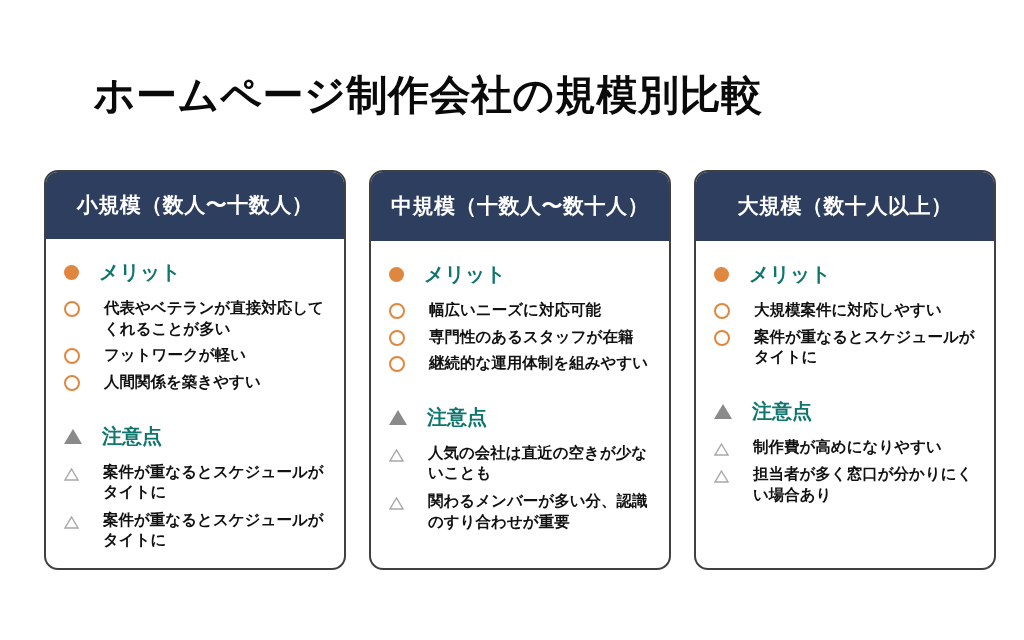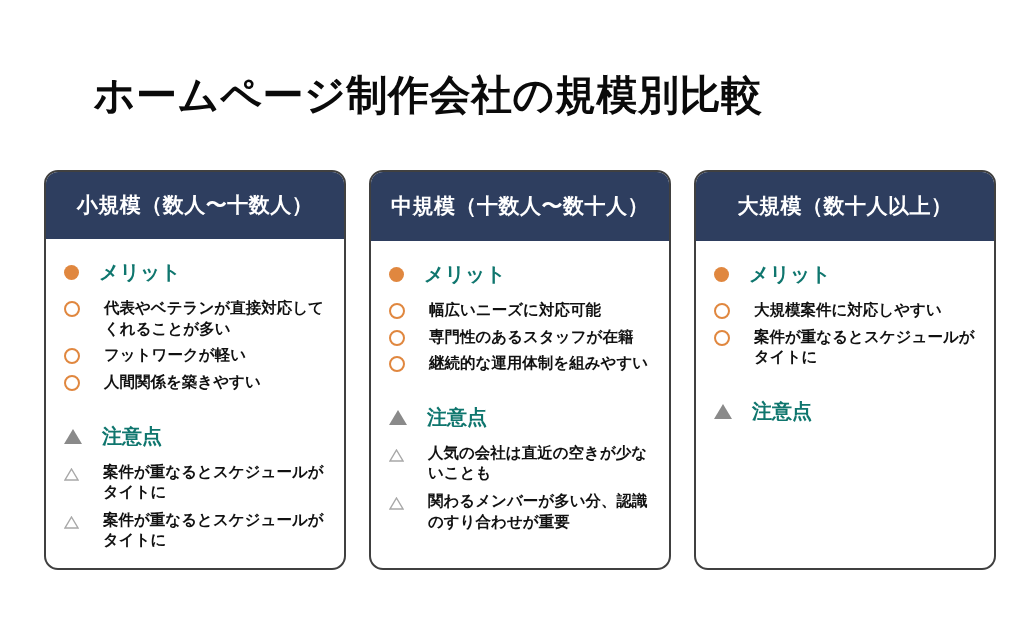--- a/index.html
+++ b/index.html
@@ -255,16 +255,34 @@
         <li>
           <span class="ring"></span>
           <span class="item-text">案件が重なるとスケジュールがタイトに</span>
         </li>
       </ul>
 
       <div class="section-heading caution">
         <span class="tri-filled"></span>
         <span>注意点</span>
       </div>
+      <ul class="item-list caution-list">
+        <li>
+          <span class="tri-hollow">
+            <svg width="15" height="13" viewBox="0 0 15 13">
+                <polygon points="7.5,1 14,12 1,12" fill="none" stroke="#a8a8a8" stroke-width="1.4"></polygon>
+              </svg>
+          </span>
+          <span class="item-text">制作費が高めになりやすい</span>
+        </li>
+        <li>
+          <span class="tri-hollow">
+            <svg width="15" height="13" viewBox="0 0 15 13">
+                <polygon points="7.5,1 14,12 1,12" fill="none" stroke="#a8a8a8" stroke-width="1.4"></polygon>
+              </svg>
+          </span>
+          <span class="item-text">担当者が多く窓口が分かりにくい場合あり</span>
+        </li>
+      </ul>
     </div>
   </div>
 
 </div>
 
 </body></html>

